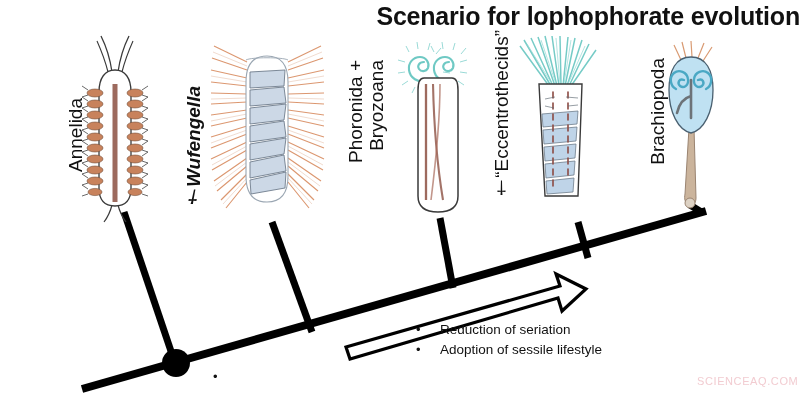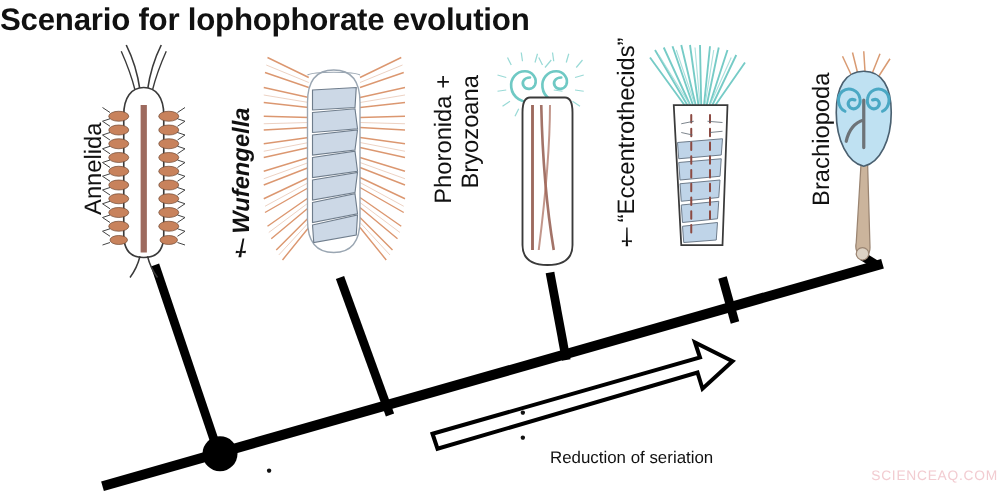--- a/index.html
+++ b/index.html
@@ -1,39 +1,39 @@
 <!DOCTYPE html>
 <html><head>
 <meta charset="utf-8">
 <style>
   html,body{margin:0;padding:0;background:#ffffff;}
   body{width:800px;height:400px;overflow:hidden;
        font-family:"Liberation Sans",sans-serif;color:#000;}
   #stage{position:relative;width:800px;height:400px;background:#fff;}
 
   #title{
-    position:absolute;left:0;top:2px;width:800px;text-align:left;
+    position:absolute;left:0;top:2px;width:800px;text-align:right;
     font-size:25px;font-weight:bold;letter-spacing:-0.2px;color:#111;
   }
 
   .vlabel{
     position:absolute;
     writing-mode:vertical-rl;
     transform:rotate(180deg);
     font-size:19px;
     color:#111;
     white-space:nowrap;
     line-height:1.08;
   }
   .vlabel.two{line-height:1.12;}
   .vlabel.ital{font-style:italic;font-weight:bold;}
 
   #svgmain{position:absolute;left:0;top:0;width:800px;height:400px;}
 
-  .btext{position:absolute;font-size:13.5px;color:#111;white-space:nowrap;margin-top:36px;}
+  .btext{position:absolute;font-size:13.5px;color:#111;white-space:nowrap;}
   .bullet{position:absolute;font-size:13px;color:#111;}
 
   #watermark{
     position:absolute;left:697px;top:375px;
     font-size:11px;letter-spacing:0.6px;color:#f2ccd1;
   }
 </style>
 </head>
 <body>
 
@@ -247,16 +247,17 @@
     </g>
 
   </svg>
 
   <div class="bullet" style="left:213px;top:369px;">•</div>
 
   <div class="bullet" style="left:416px;top:322px;">•</div>
   <div class="btext" style="left:440px;top:322px;">Reduction of seriation</div>
 
   <div class="bullet" style="left:416px;top:342px;">•</div>
+  <div class="btext" style="left:440px;top:342px;">Adoption of sessile lifestyle</div>
 
   <div id="watermark">SCIENCEAQ.COM</div>
 
 </div>
 
 </body></html>

